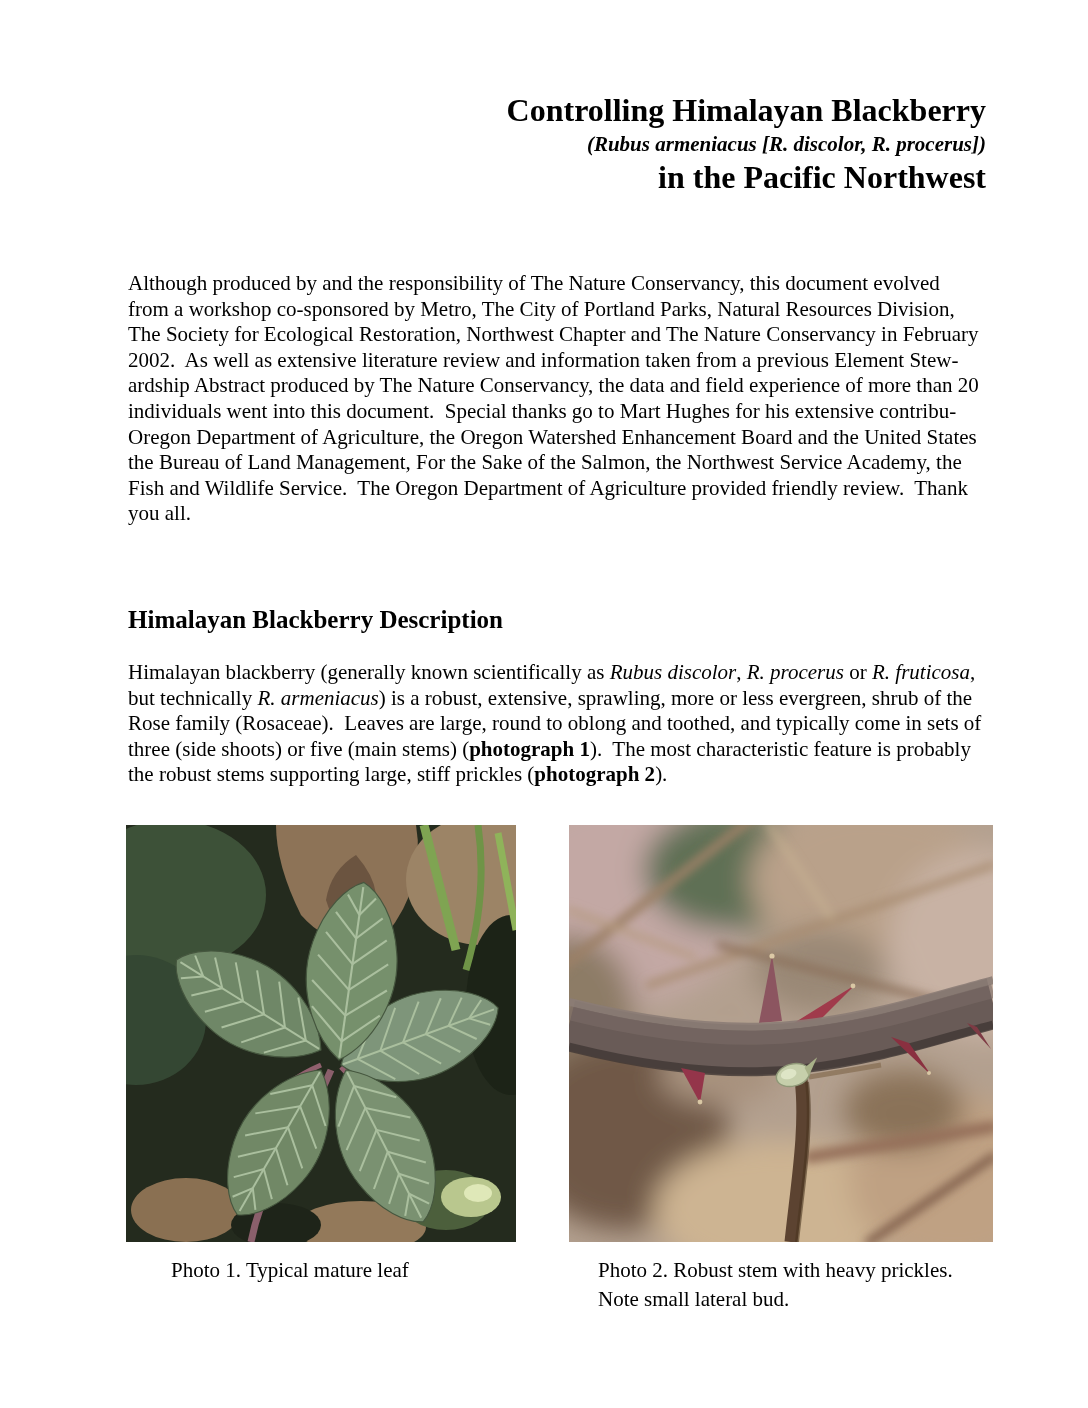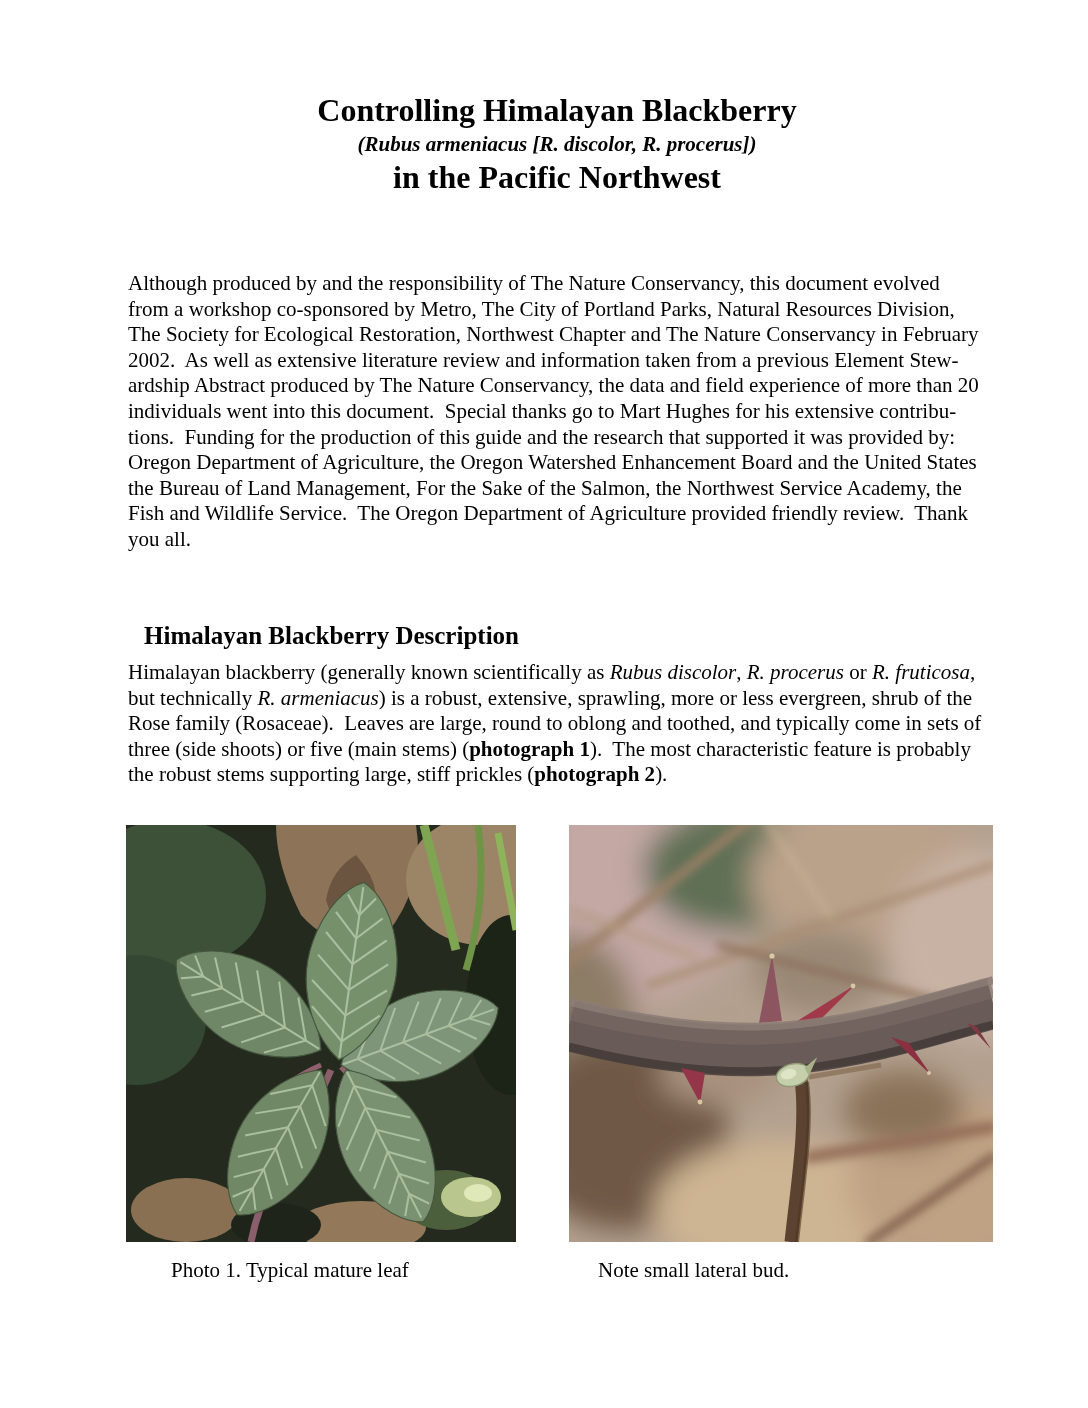--- a/index.html
+++ b/index.html
@@ -1,27 +1,27 @@
 <!DOCTYPE html>
 <html><head>
 <meta charset="utf-8">
 <style>
   html,body { margin:0; padding:0; background:#e8e8e8; }
   .page {
     position:relative; width:1088px; height:1408px; margin:0 auto;
     background:#ffffff; overflow:hidden;
     font-family:"Liberation Serif", serif; color:#000;
   }
-  .title-block { position:absolute; top:93px; left:128px; width:858px; text-align:center; }
+  .title-block { position:absolute; top:93px; left:128px; width:858px; text-align:right; }
   .doc-title   { font-weight:bold; font-size:32px; line-height:35px; white-space:pre; }
   .doc-subtitle{ font-style:italic; font-size:21px; line-height:32px; white-space:pre;font-weight:bold; }
   .para { position:absolute; left:128px; width:900px; font-size:21px; }
   .para .tline { white-space:pre; line-height:25.6px; }
   .para1 { top:271px; }
-  .section-heading { position:absolute; left:128px; top:606px; margin:16px;
+  .section-heading { position:absolute; left:128px; top:606px; margin:0;
     font-size:25px; line-height:28px; font-weight:bold; white-space:pre; }
   .para2 { top:660px; }
   .photo { position:absolute; top:825px; display:block; }
   .photo1 { left:126px; }
   .photo2 { left:569px; }
   .photo svg { display:block; }
   .caption { position:absolute; top:1256px; font-size:21px; font-weight:normal; }
   .caption .tline { white-space:pre; line-height:29px; }
   .caption1 { left:171px; }
   .caption2 { left:598px; }
@@ -37,21 +37,20 @@
     <div class="doc-title">in the Pacific Northwest</div>
   </header>
 
   <div class="para para1">
       <div class="tline">Although produced by and the responsibility of The Nature Conservancy, this document evolved</div>
       <div class="tline">from a workshop co-sponsored by Metro, The City of Portland Parks, Natural Resources Division,</div>
       <div class="tline">The Society for Ecological Restoration, Northwest Chapter and The Nature Conservancy in February</div>
       <div class="tline">2002.  As well as extensive literature review and information taken from a previous Element Stew-</div>
       <div class="tline">ardship Abstract produced by The Nature Conservancy, the data and field experience of more than 20</div>
       <div class="tline">individuals went into this document.  Special thanks go to Mart Hughes for his extensive contribu-</div>
-      <div class="tline">tions.  Funding for the production of this guide and the research that supported it was provided by:</div>
       <div class="tline">Oregon Department of Agriculture, the Oregon Watershed Enhancement Board and the United States</div>
       <div class="tline">the Bureau of Land Management, For the Sake of the Salmon, the Northwest Service Academy, the</div>
       <div class="tline">Fish and Wildlife Service.  The Oregon Department of Agriculture provided friendly review.  Thank</div>
       <div class="tline">you all.</div>
     </div>
 
   <h2 class="section-heading">Himalayan Blackberry Description</h2>
 
   <div class="para para2">
       <div class="tline"><span>Himalayan blackberry (generally known scientifically as </span><i>Rubus discolor</i><span>, </span><i>R. procerus</i><span> or </span><i>R. fruticosa</i><span>,</span></div>
@@ -178,16 +177,17 @@
         <path d="M13,-4 L28,-11 L15,5 Z" fill="#a8b188"></path>
       </g>
     </svg>
   </figure>
 
   <figcaption class="caption caption1">
     <div class="tline">Photo 1. Typical mature leaf</div>
   </figcaption>
 
   <figcaption class="caption caption2">
+    <div class="tline">Photo 2. Robust stem with heavy prickles.</div>
     <div class="tline">Note small lateral bud.</div>
   </figcaption>
 
 </div>
 
 </body></html>

